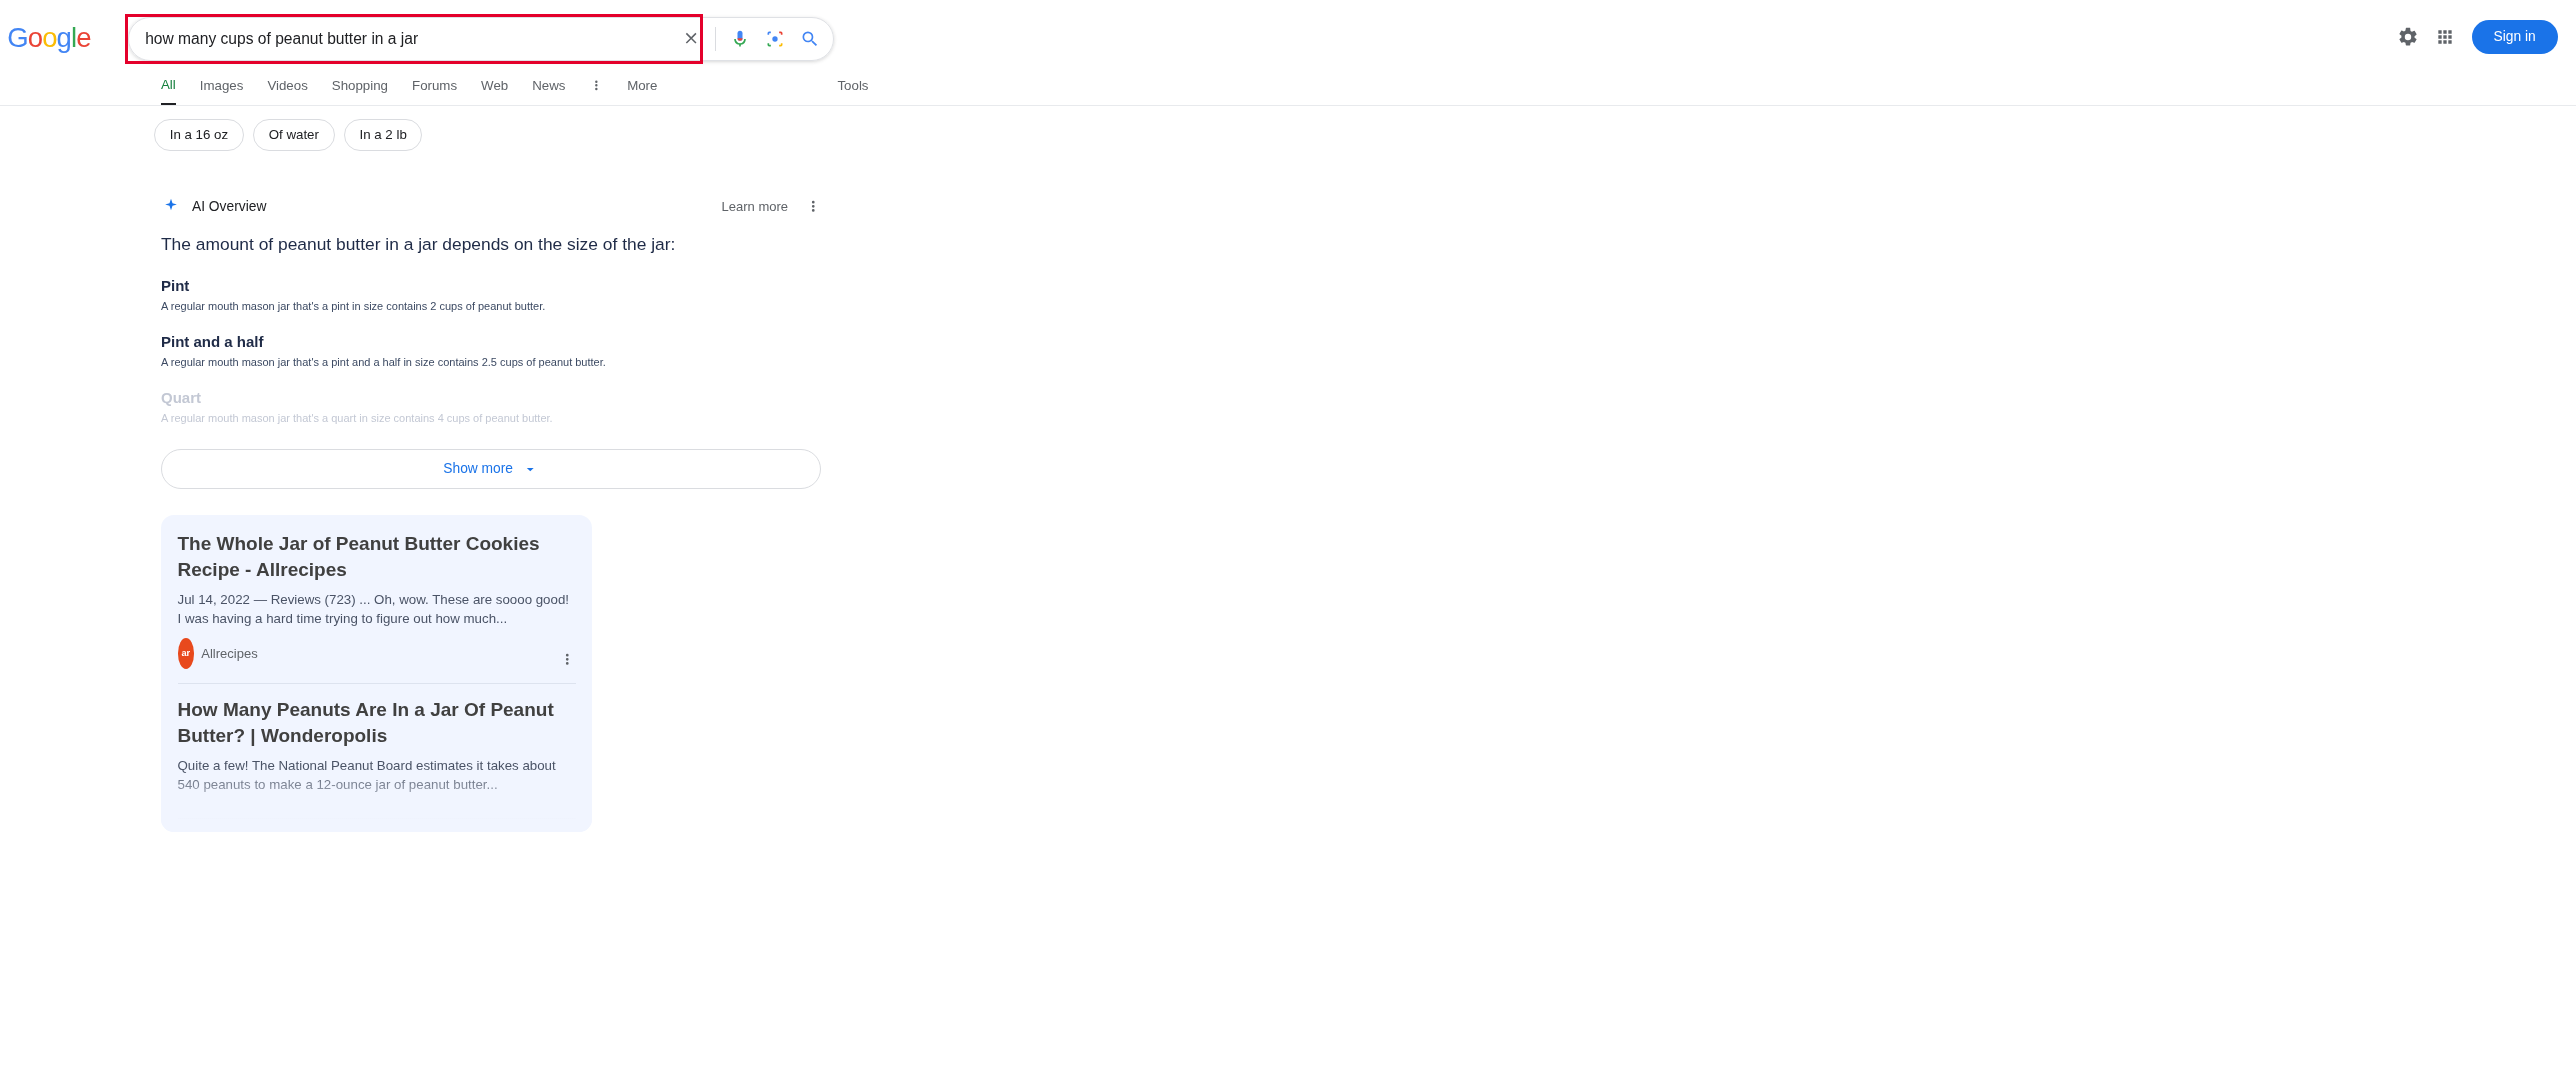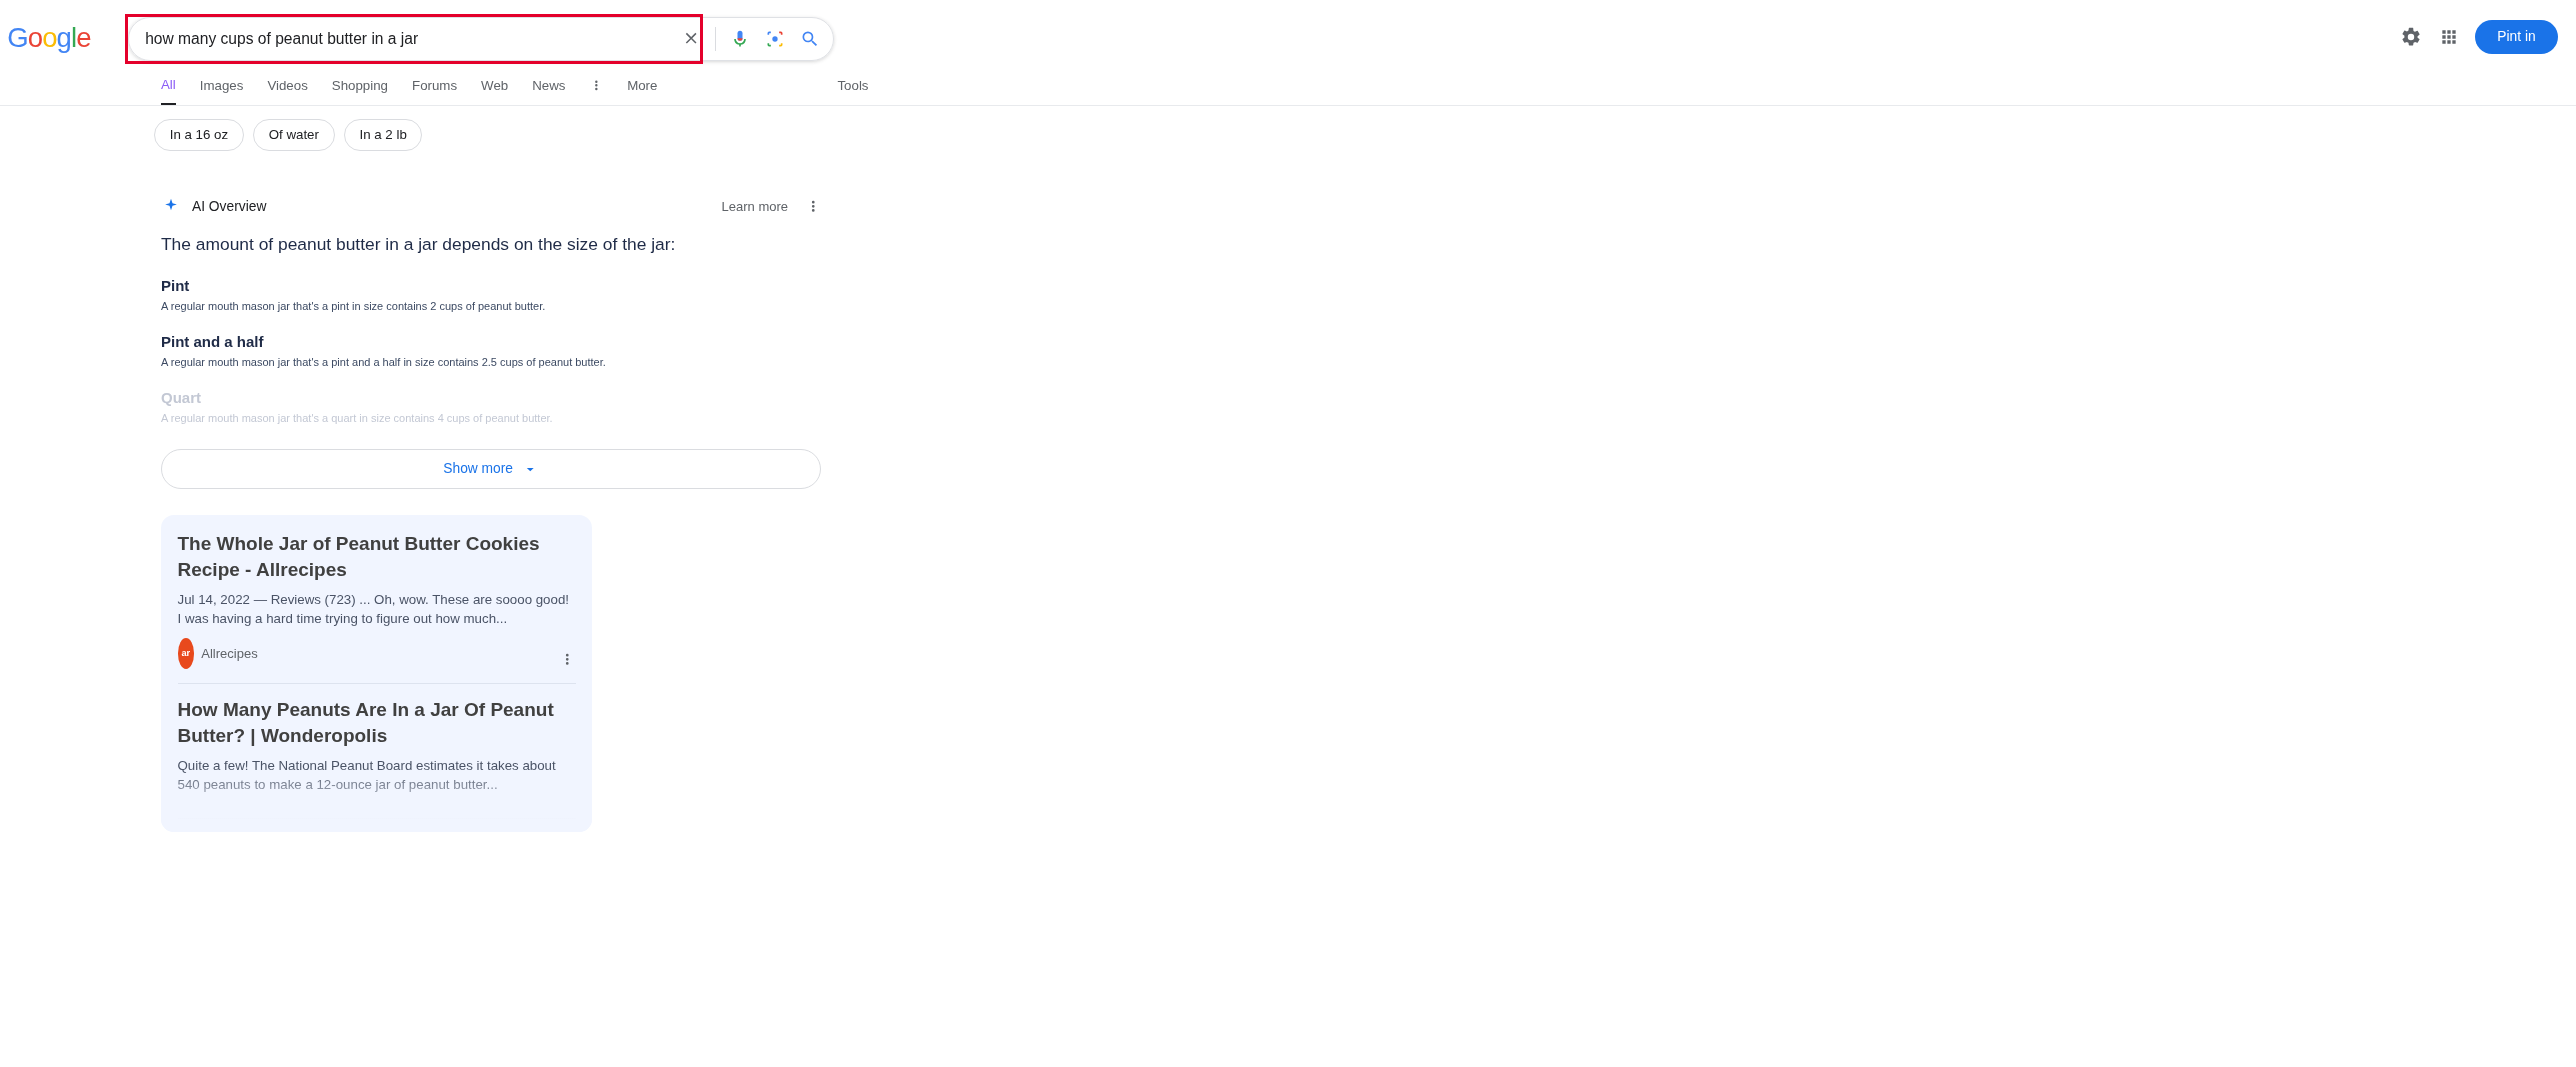--- a/index.html
+++ b/index.html
@@ -79,21 +79,21 @@
   .tabs-row {
     display:flex;
     align-items:center;
     gap:24px;
     padding: 16.5px 0 0 161px;
     font-size:13.3px;
     color:#5f6368;
     border-bottom:0.9px solid #e8eaed;
   }
   .tab { padding-bottom:11px; cursor:pointer; }
-  .tab.active { color:#8b5cf6; font-weight:500; border-bottom:2.8px solid #202124; }
+  .tab.active { color:#15803d; font-weight:500; border-bottom:2.8px solid #202124; }
   .tab-more { display:flex; gap:23px; }
   .tools { margin-left:156px; padding-bottom:11px; cursor:pointer; }
   
   .chips-row {
     display:flex;
     gap:9.2px;
     padding:13px 0 0 154px;
   }
   .chip {
     border:0.9px solid #dadce0;
@@ -213,21 +213,21 @@
     <div class="icon-btn">
       <svg width="22" height="22" viewBox="0 0 24 24">
           <path fill="#5f6368" d="M19.14 12.94a7.14 7.14 0 0 0 .05-.94 7.14 7.14 0 0 0-.05-.94l2.03-1.58a.5.5 0 0 0 .12-.64l-1.92-3.32a.5.5 0 0 0-.61-.22l-2.39.96a7.03 7.03 0 0 0-1.62-.94l-.36-2.54A.5.5 0 0 0 13.9 2h-3.8a.5.5 0 0 0-.49.42l-.36 2.54c-.58.24-1.12.55-1.62.94l-2.39-.96a.5.5 0 0 0-.61.22L2.71 8.48a.5.5 0 0 0 .12.64l2.03 1.58c-.03.31-.05.63-.05.94s.02.63.05.94L2.83 14.16a.5.5 0 0 0-.12.64l1.92 3.32c.14.24.43.34.61.22l2.39-.96c.5.39 1.04.7 1.62.94l.36 2.54c.4.24.25.42.49.42h3.8c.24 0 .45-.18.49-.42l.36-2.54c.58-.24 1.12-.55 1.62-.94l2.39.96c.24.1.5 0 .61-.22l1.92-3.32a.5.5 0 0 0-.12-.64zM12 15.5A3.5 3.5 0 1 1 15.5 12 3.5 3.5 0 0 1 12 15.5"></path>
         </svg>
     </div>
     <div class="icon-btn">
       <svg width="20" height="20" viewBox="0 0 24 24">
           <path fill="#5f6368" d="M4 4h4v4H4zm6 0h4v4h-4zm6 0h4v4h-4zM4 10h4v4H4zm6 0h4v4h-4zm6 0h4v4h-4zM4 16h4v4H4zm6 0h4v4h-4zm6 0h4v4h-4z"></path>
         </svg>
     </div>
-    <button class="signin-btn">Pint in</button>
+    <button class="signin-btn">Sign in</button>
   </div>
 </div>
 
 <div class="tabs-row">
   <div class="tab active">All</div>
   <div class="tab">Images</div>
   <div class="tab">Videos</div>
   <div class="tab">Shopping</div>
   <div class="tab">Forums</div>
   <div class="tab">Web</div>

